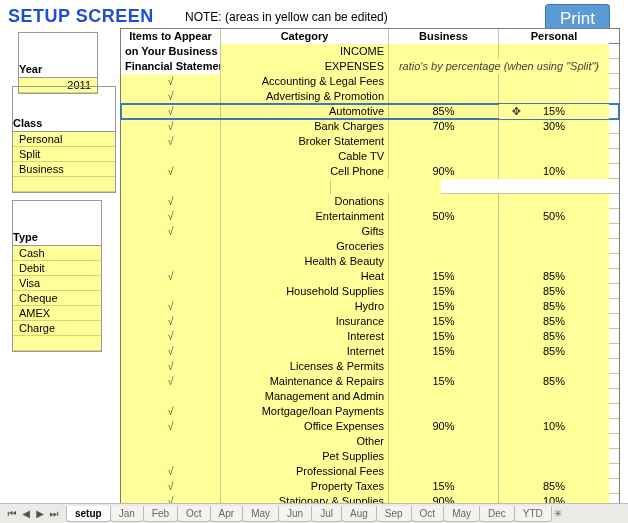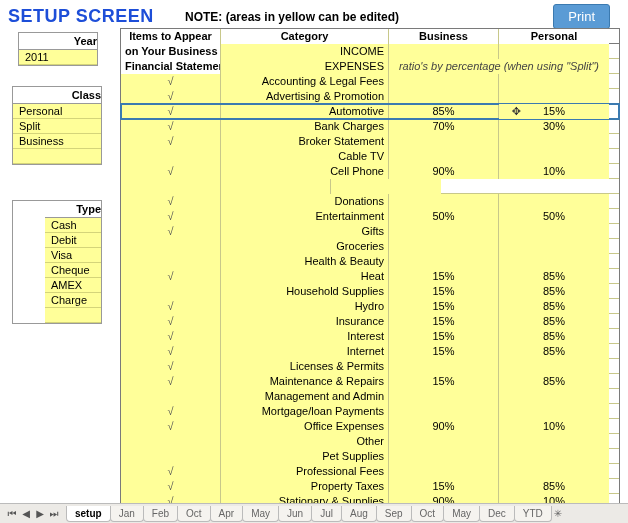--- a/index.html
+++ b/index.html
@@ -23,57 +23,58 @@
     position: absolute;
     left: 8px; top: 6px;
     color: #1d4ed8;
     font-weight: bold;
     font-size: 18px;
     letter-spacing: 0.5px;
   }
   .note {
     position: absolute;
     left: 185px; top: 10px;
-    font-weight: bold;
+    font-weight: normal;
     font-size: 12px;
   }
   .print-btn {
     position: absolute;
     right: 18px; top: 4px;
     background: #5a9bd5;
     color: #fff;
     border: 1px solid #3b7ab0;
     border-radius: 3px;
     padding: 4px 14px;
-    font-size: 13px;
+    font-size: 17px;
     cursor: pointer;
   }
   
   .sidebox {
     position: absolute;
     border: 1px solid #999;
   }
   .sidebox .hdr {
     background: #fff;
     border-bottom: 1px solid #999;
-    text-align: right;
+    text-align: left;
     font-weight: bold;
     padding: 2px 0;
+    margin-top: 28px;
   }
   .sidebox .cell {
     background: #ffff99;
     border-bottom: 1px solid #d4d47a;
     padding: 2px 6px;
     height: 15px;
     line-height: 11px;
   }
-  .sidebox .cell.center { text-align: left; }
+  .sidebox .cell.center { text-align: right; }
   .year-box { left: 18px; top: 32px; width: 80px; }
-  .class-box { left: 12px; top: 86px; width: 90px; }
-  .type-box  { left: 12px; top: 200px; width: 90px; padding-left: 32px; }
+  .class-box { left: 12px; top: 86px; width: 104px; }
+  .type-box  { left: 12px; top: 200px; width: 90px; }
 
   
   .main {
     position: absolute;
     left: 120px; top: 28px; right: 8px;
     border: 1px solid #7a7a7a;
   }
   .row { display: flex; height: 15px; border-bottom: 1px solid #c8c88a; }
   .row.head { background: #fff; border-bottom: 1px solid #7a7a7a; font-weight: bold; text-align: center; }
   .row.head .c { background:#fff; }

